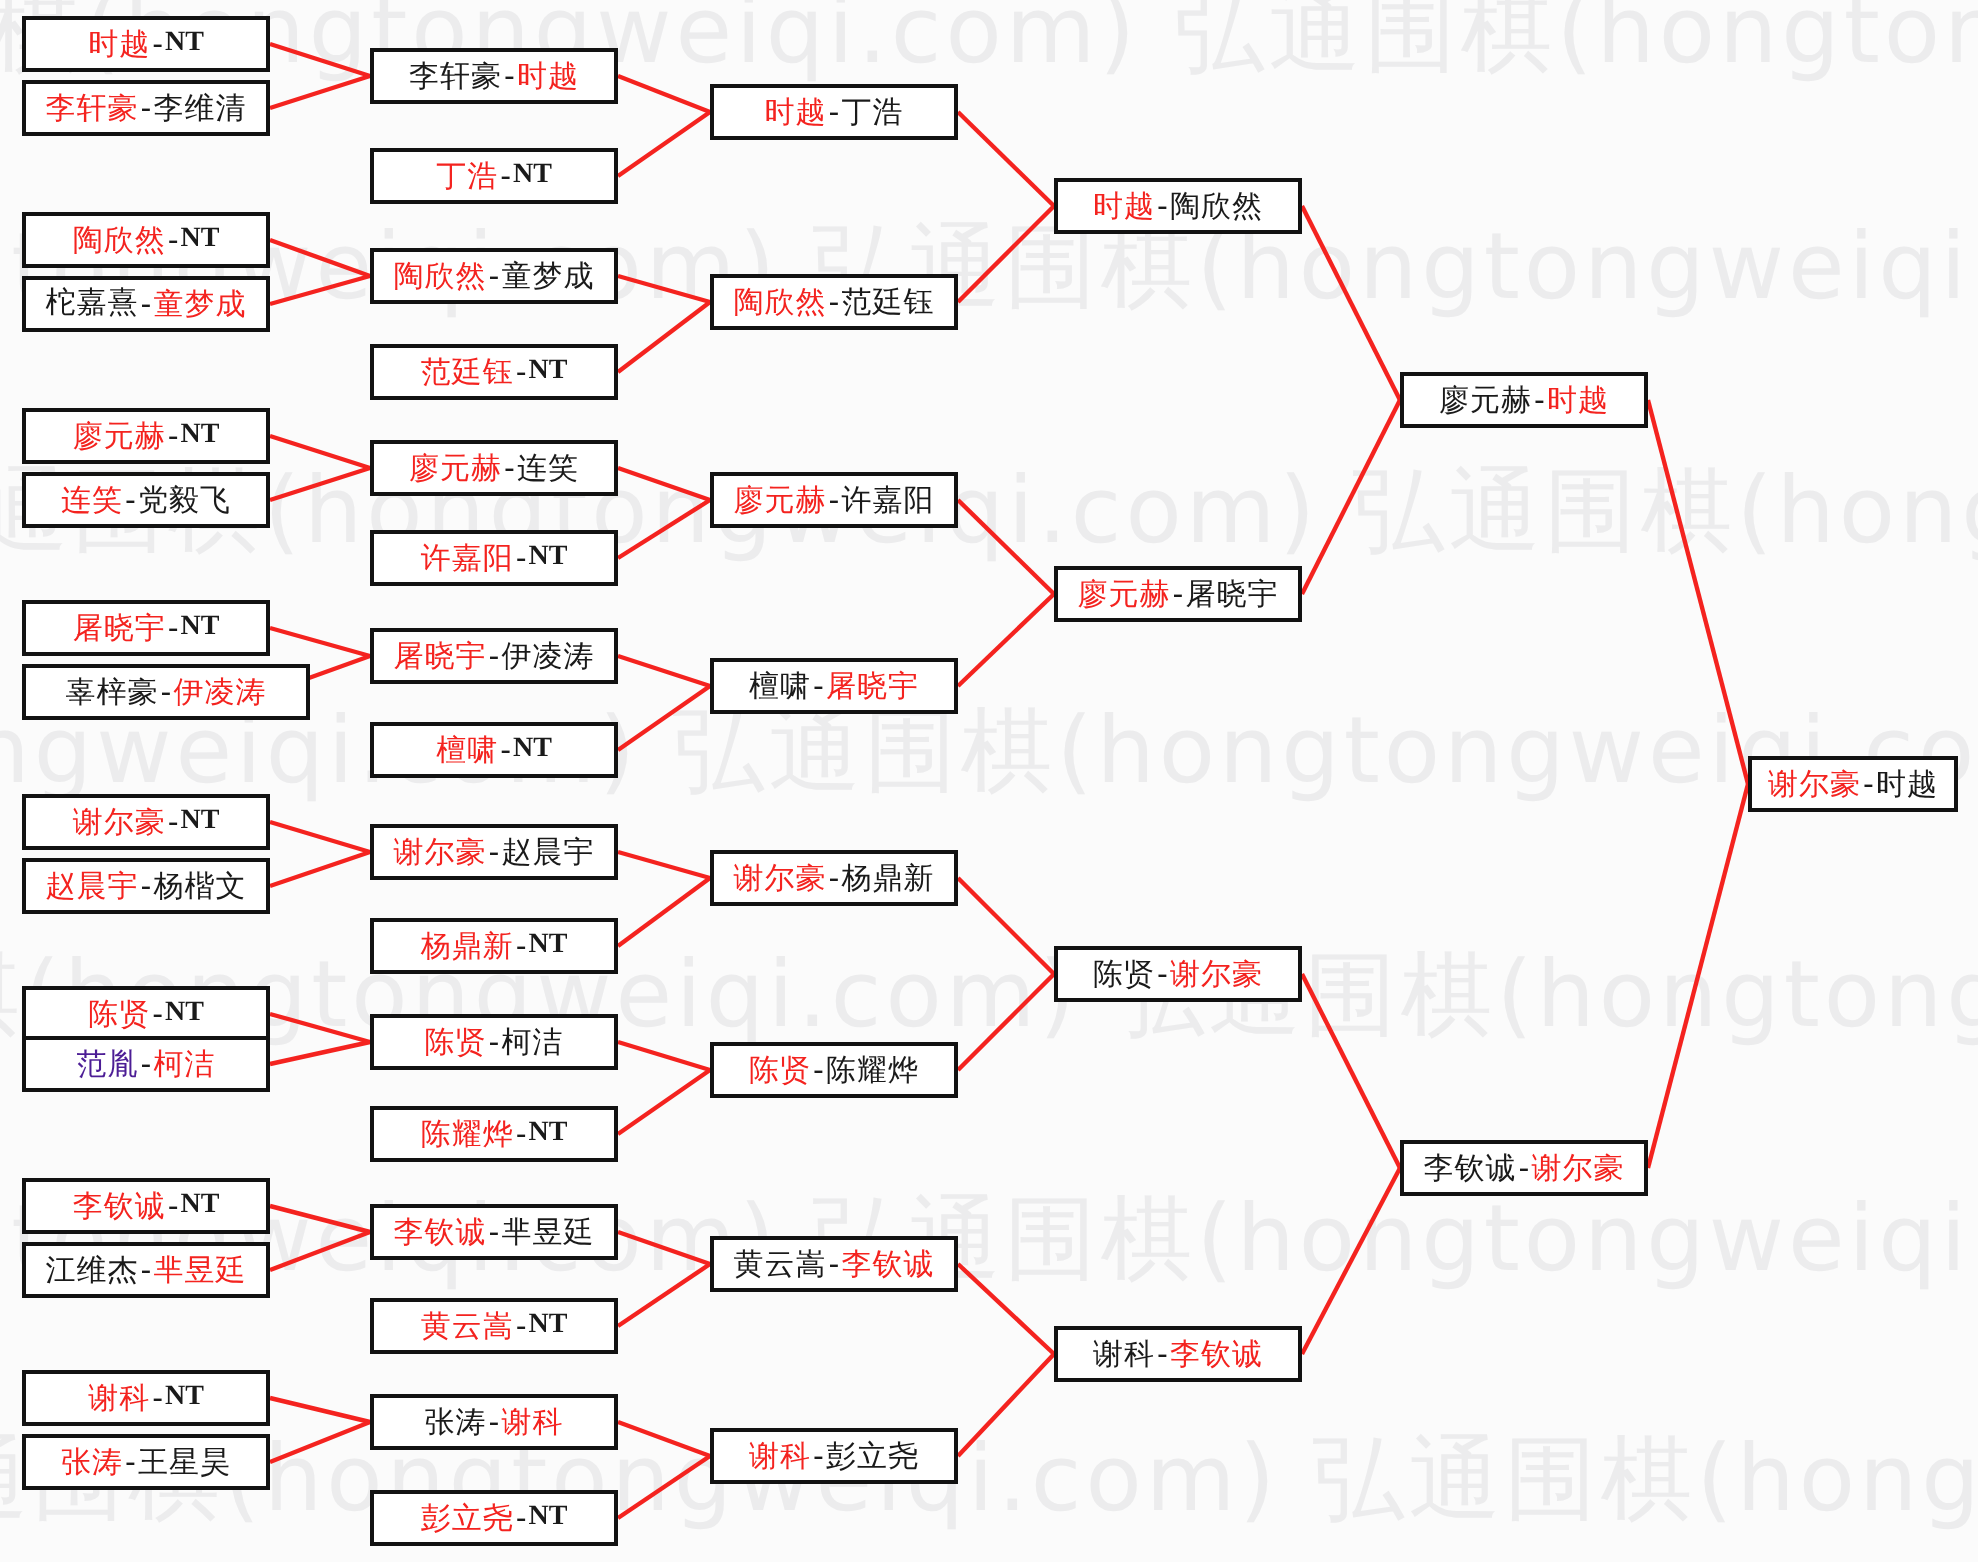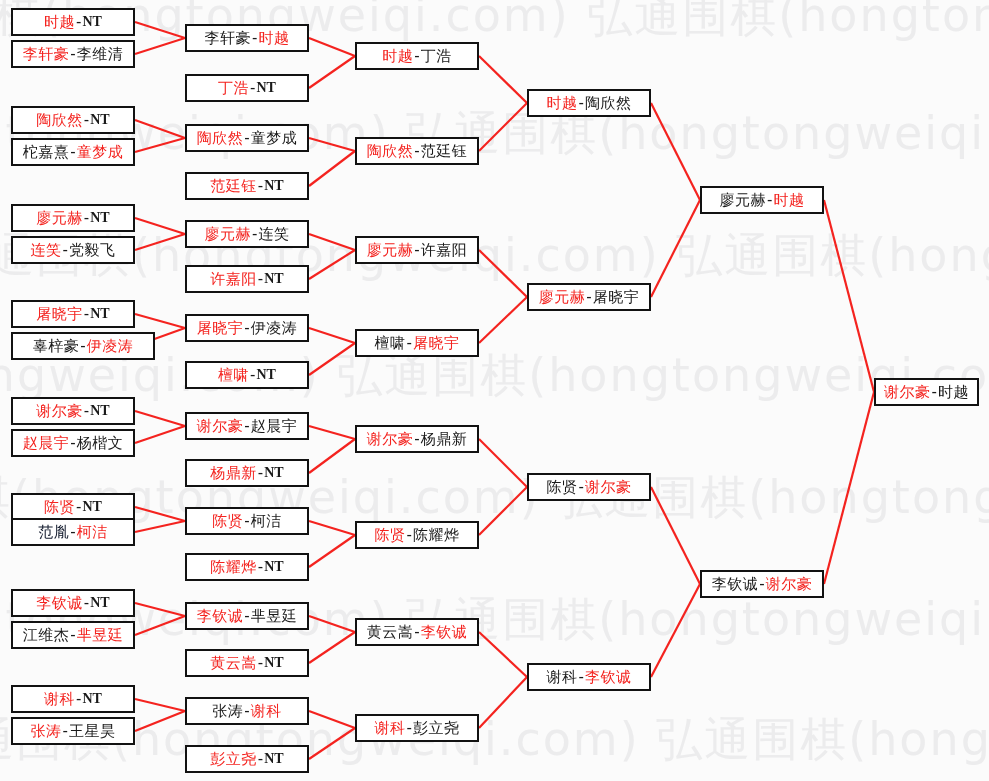--- a/index.html
+++ b/index.html
@@ -170,21 +170,21 @@
         <span class="p win" style="color: rgb(244, 35, 31);">赵晨宇</span>
         <span class="dash">-</span>
         <span class="p lose" style="color: rgb(26, 26, 26);">杨楷文</span>
       </div>
       <div class="match" style="left: 11px; top: 493px; width: 124px; height: 28px; border-color: rgb(18, 18, 18);">
         <span class="p win" style="color: rgb(244, 35, 31);">陈贤</span>
         <span class="dash">-</span>
         <span class="nt" style="color: rgb(26, 26, 26);">NT</span>
       </div>
       <div class="match" style="left: 11px; top: 518px; width: 124px; height: 28px; border-color: rgb(18, 18, 18);">
-        <span class="p lose" style="color: #0f172a;">范胤</span>
+        <span class="p lose" style="color: #4c1d95;">范胤</span>
         <span class="dash">-</span>
         <span class="p win" style="color: rgb(244, 35, 31);">柯洁</span>
       </div>
       <div class="match" style="left: 11px; top: 589px; width: 124px; height: 28px; border-color: rgb(18, 18, 18);">
         <span class="p win" style="color: rgb(244, 35, 31);">李钦诚</span>
         <span class="dash">-</span>
         <span class="nt" style="color: rgb(26, 26, 26);">NT</span>
       </div>
       <div class="match" style="left: 11px; top: 621px; width: 124px; height: 28px; border-color: rgb(18, 18, 18);">
         <span class="p lose" style="color: rgb(26, 26, 26);">江维杰</span>

